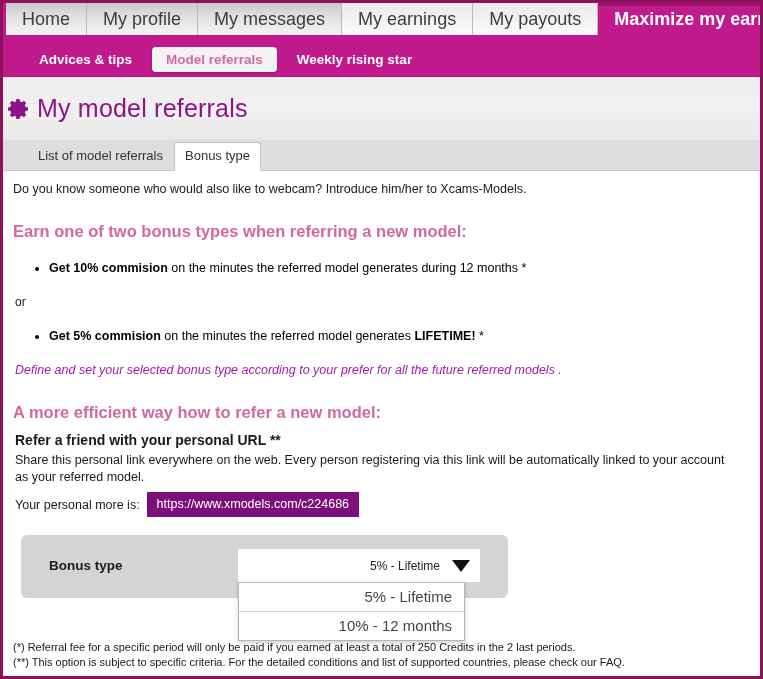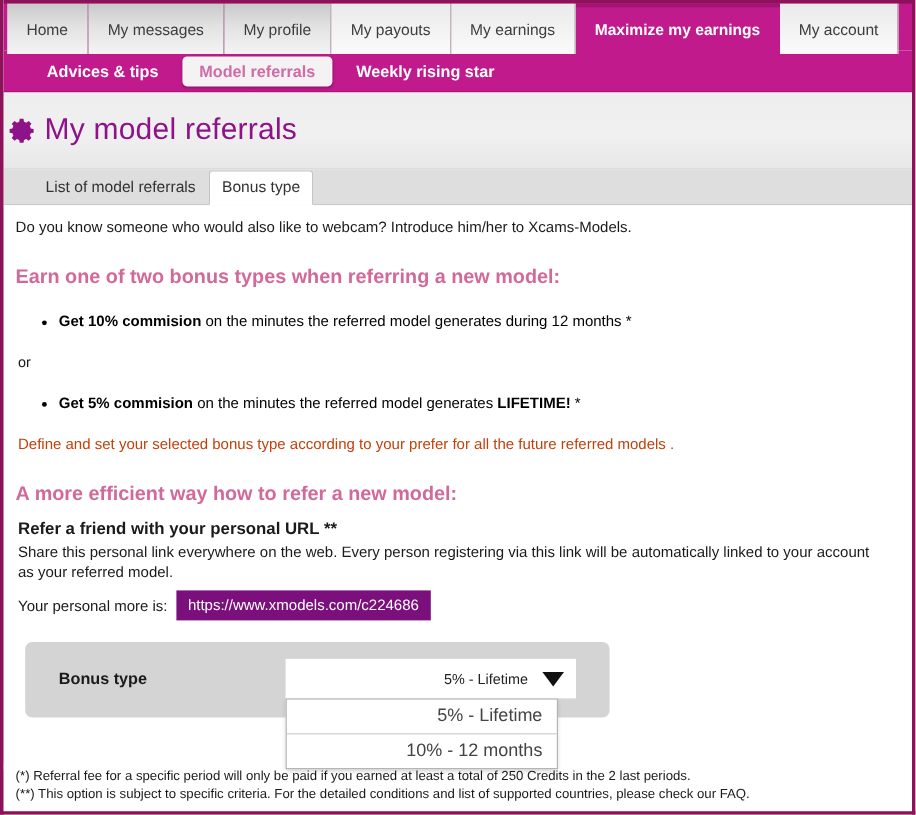--- a/index.html
+++ b/index.html
@@ -25,27 +25,27 @@
     background: #c01a8c;
     border-top: 3px solid #8e1259;
     display: flex;
     align-items: stretch;
     padding-left: 3px;
   }
   .topnav-tab {
     display: flex;
     align-items: center;
     padding: 0 16px;
-    font-size: 13px;
+    font-size: 18px;
     color: #3d3d3d;
     background: linear-gradient(to bottom, #c9c9c9 0%, #e2e2e2 45%, #f4f4f4 100%);
     border-right: 1px solid #b9b9b9;
     white-space: nowrap;
     cursor: pointer;
-    height: 42px;
+    height: 32px;
   }
   .topnav-tab.light {
     background: linear-gradient(to bottom, #eaeaea 0%, #f2f2f2 50%, #fbfbfb 100%);
   }
   .topnav-tab.active {
     background: #c01a8c;
     color: #ffffff;
     font-weight: bold;
     border-right: none;
     box-shadow: inset 0 3px 0 #a01573;
@@ -147,22 +147,23 @@
     margin: 20px 0;
   }
   ul.bonus-list li b { font-weight: bold; }
   .or-line {
     font-size: 12px;
     color: #1a1a1a;
     margin: 3px 0 3px 2px;
   }
   .define-line {
     font-size: 12.5px;
-    color: #c2410c;
+    color: #a21caf;
     margin: 16px 0 0 2px;
+    font-style: italic;
   }
   .refer-head {
     font-size: 14px;
     font-weight: bold;
     color: #1a1a1a;
     margin: 0 0 4px 2px;
   }
   .share-text {
     font-size: 12.5px;
     color: #1a1a1a;
@@ -278,24 +279,24 @@
     line-height: 15px;
   }
 </style>
 </head>
 <body>
 
 <div id="page">
 
   <div class="topnav">
     <div class="topnav-tab">Home</div>
+    <div class="topnav-tab">My profile</div>
     <div class="topnav-tab">My messages</div>
-    <div class="topnav-tab">My profile</div>
+    <div class="topnav-tab light">My earnings</div>
     <div class="topnav-tab light">My payouts</div>
-    <div class="topnav-tab light">My earnings</div>
     <div class="topnav-tab active">Maximize my earnings</div>
     <div class="topnav-tab light">My account</div>
   </div>
 
   <div class="subnav">
     <div class="subnav-item">Advices &amp; tips</div>
     <div class="subnav-item selected">Model referrals</div>
     <div class="subnav-item">Weekly rising star</div>
   </div>
 

